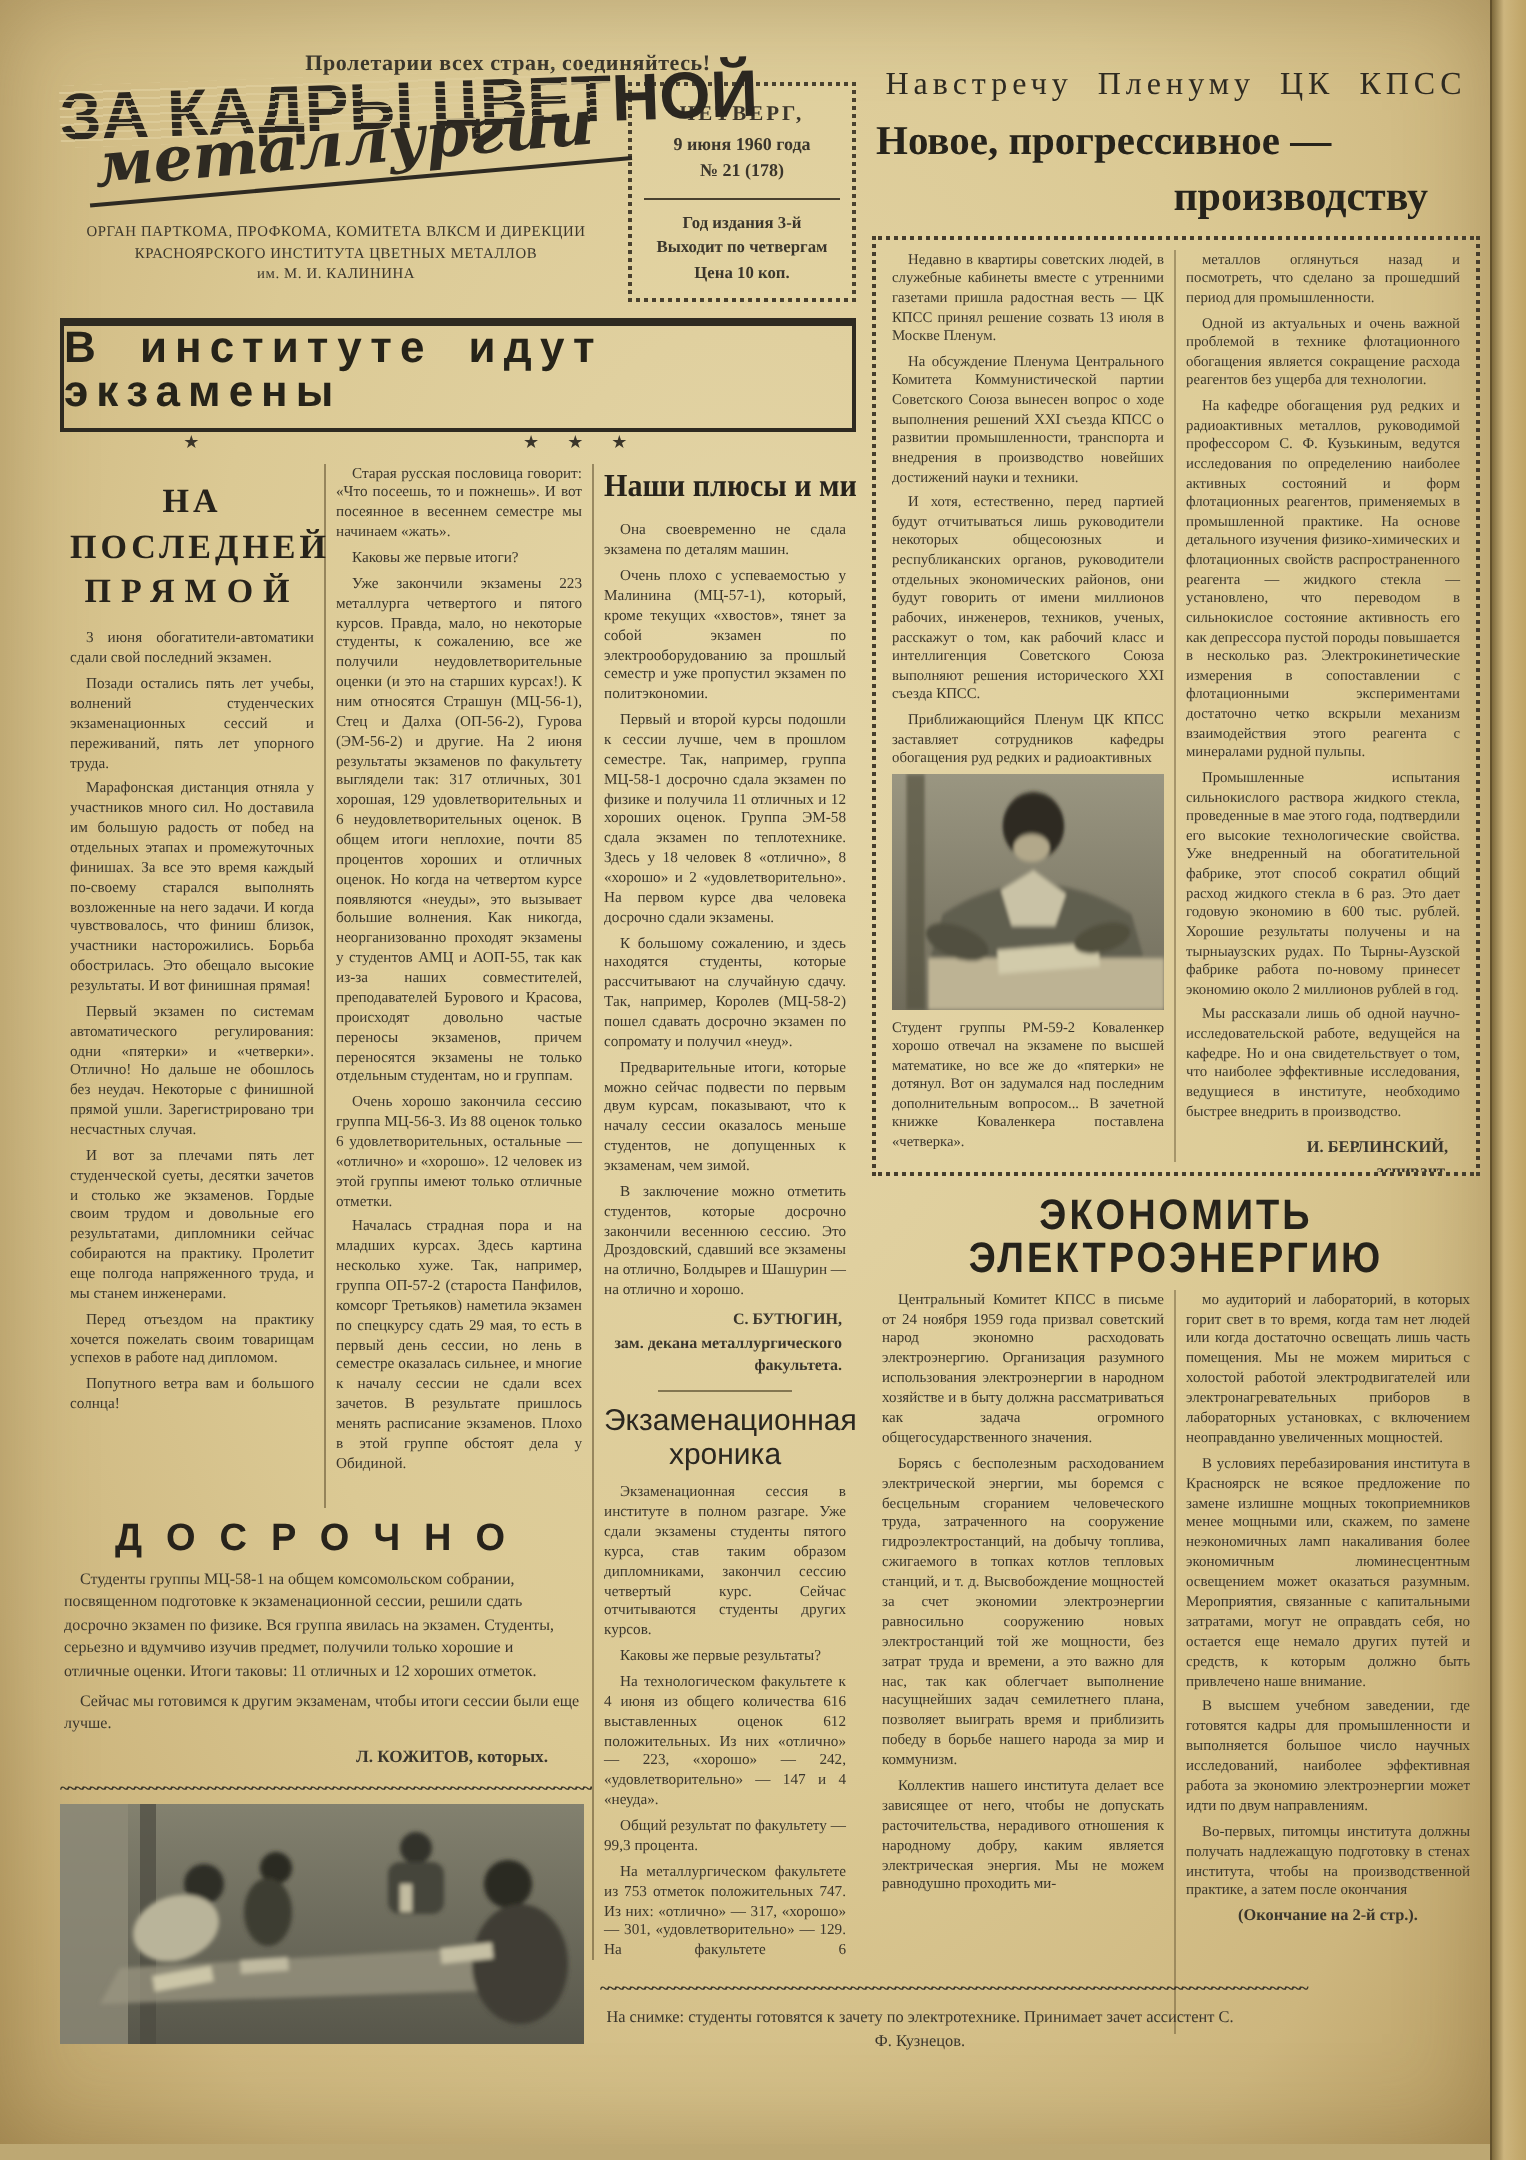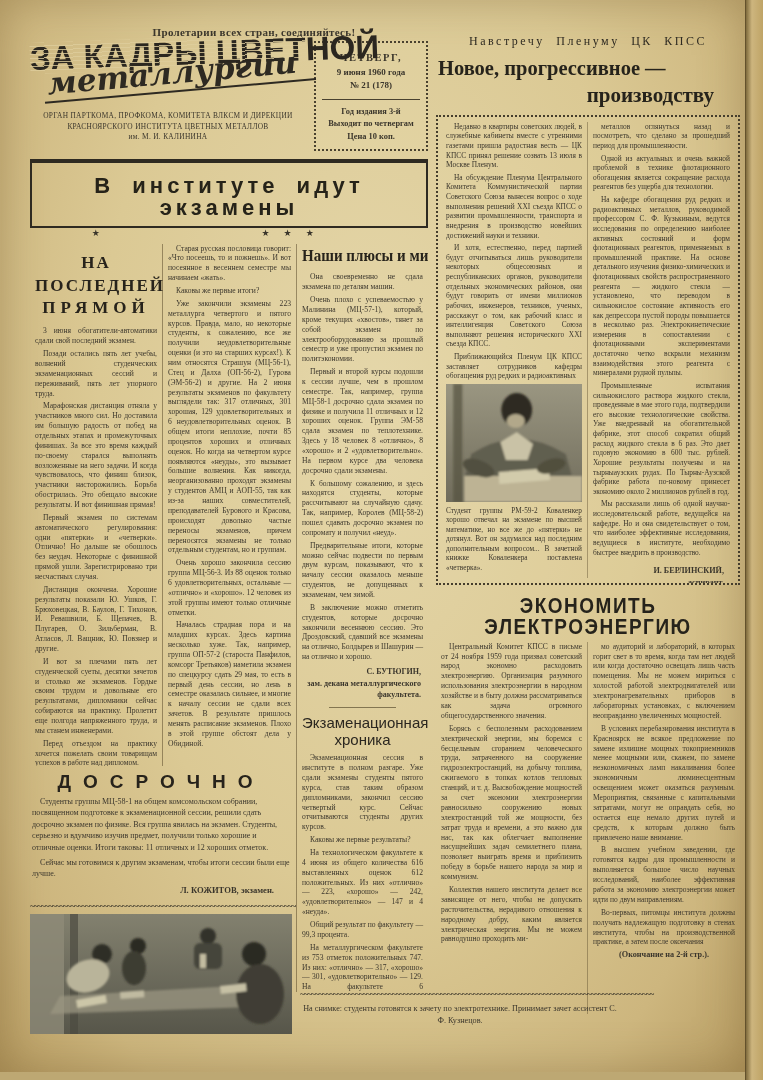--- a/index.html
+++ b/index.html
@@ -30,21 +30,21 @@
           transform:rotate(-5deg) translate(14px,-4px);transform-origin:left;
           border-bottom:2px solid #2e2a22;display:inline-block;padding:0 18px 2px 4px;}
   .organ{font-size:7.4px;font-weight:normal;text-align:center;line-height:1.4;margin-top:2px;letter-spacing:.3px;}
   .info-box{width:104px;flex:none;border:2px dotted #49412f;padding:7px 3px 5px;text-align:center;
             font-size:8.4px;font-weight:bold;line-height:1.5;background:rgba(233,219,172,.25);}
   .info-box .d1{font-size:10.5px;letter-spacing:1.5px;text-align:center;}
   .info-box .d2,.info-box .d3{font-size:9px;}
   .info-divider{border-top:1px solid #49412f;margin:6px 3px;}
 
   
-  .banner{margin-top:8px;border:2px solid #2e2a21;border-top-width:4px;padding:12px 0 7px;text-align:center;
+  .banner{margin-top:8px;border:2px solid #2e2a21;border-top-width:4px;padding:0 0 7px;text-align:left;
           font:800 22px/1 "Liberation Sans",sans-serif;letter-spacing:4px;word-spacing:8px;color:#262319;}
   .stars-row{display:flex;height:16px;font-size:9px;color:#3a352a;}
   .stars-row .s1{width:33%;text-align:center;}
   .stars-row .s3{width:67%;text-align:center;letter-spacing:14px;}
   .s1::before{content:"\2605";}
   .s3::before{content:"\2605 \2605 \2605";}
   .exam-body{display:flex;}
   .left-two{width:266px;flex:none;}
   .two-cols{display:flex;height:522px;overflow:hidden;}
   .col{box-sizing:border-box;padding:0 5px;font-size:7.6px;line-height:1.3;text-align:justify;}
@@ -65,21 +65,21 @@
   .dosrochno-title{font:800 19px/1 "Liberation Sans",sans-serif;text-align:center;letter-spacing:12px;margin:4px 0 5px;color:#27231b;}
   .dosrochno .body-p{font-size:8px;line-height:1.45;}
   .dosrochno .sig{padding-right:14px;font-size:8.6px;}
   .wavy{height:9px;overflow:hidden;white-space:nowrap;color:#393428;font-weight:bold;font-size:9px;
         letter-spacing:-1px;line-height:9px;}
   .wavy::before{content:"~~~~~~~~~~~~~~~~~~~~~~~~~~~~~~~~~~~~~~~~~~~~~~~~~~~~~~~~~~~~~~~~~~~~~~~~~~~~~~~~~~~~~~~~~~~~~~~~";}
   .photo-frame{position:relative;background:#6f6d5f;overflow:hidden;}
   .photo2{width:262px;height:120px;margin-top:3px;}
 
   
-  .kicker{font-size:12px;text-align:center;letter-spacing:2.5px;word-spacing:6px;margin:4px 0 8px;color:#2e2a21;}
+  .kicker{font-size:16px;text-align:center;letter-spacing:2.5px;word-spacing:6px;margin:4px 0 8px;color:#2e2a21;}
   .headline1{font-weight:700;font-size:20.5px;line-height:1.1;padding-left:2px;color:#26231b;}
   .headline2{font-weight:700;font-size:21px;line-height:1.1;text-align:right;padding-right:26px;margin:4px 0 8px;color:#26231b;}
   .dotted-box{border:2px dotted #453d2c;display:flex;box-sizing:border-box;padding:5px 3px;height:470px;overflow:hidden;
               background:rgba(233,219,172,.15);}
   .pcol{width:50%;box-sizing:border-box;padding:0 5px;font-size:7.4px;line-height:1.3;text-align:justify;}
   .pcol-l{border-right:1px solid rgba(80,64,34,.4);}
   .photo1{width:100%;height:118px;margin:2px 0 4px;}
   .photo-cap{font-size:7.3px;line-height:1.3;text-align:justify;}
   .pleno-sig{text-align:right;font-weight:700;font-size:8.2px;line-height:1.5;margin-top:8px;padding-right:6px;}
 
@@ -141,21 +141,20 @@
               <div class="col col1">
                 <div class="art-title">
                   <div>НА ПОСЛЕДНЕЙ</div>
                   <div class="l2">ПРЯМОЙ</div>
                 </div>
                 <div>
                     <p class="body-p">3 июня обогатители-автоматики сдали свой последний экзамен.</p>
                     <p class="body-p">Позади остались пять лет учебы, волнений студенческих экзаменационных сессий и переживаний, пять лет упорного труда.</p>
                     <p class="body-p">Марафонская дистанция отняла у участников много сил. Но доставила им большую радость от побед на отдельных этапах и промежуточных финишах. За все это время каждый по-своему старался выполнять возложенные на него задачи. И когда чувствовалось, что финиш близок, участники насторожились. Борьба обострилась. Это обещало высокие результаты. И вот финишная прямая!</p>
                     <p class="body-p">Первый экзамен по системам автоматического регулирования: одни «пятерки» и «четверки». Отлично! Но дальше не обошлось без неудач. Некоторые с финишной прямой ушли. Зарегистрировано три несчастных случая.</p>
-                    <p class="body-p">Дистанция окончена. Хорошие результаты показали Ю. Ушков, Г. Брюховецкая, В. Баулов, Г. Тихонов, И. Ревашвили, Б. Щепачев, В. Плугарев, О. Зильберман, В. Атласов, Л. Ващник, Ю. Повзнер и другие.</p>
                     <p class="body-p">И вот за плечами пять лет студенческой суеты, десятки зачетов и столько же экзаменов. Гордые своим трудом и довольные его результатами, дипломники сейчас собираются на практику. Пролетит еще полгода напряженного труда, и мы станем инженерами.</p>
                     <p class="body-p">Перед отъездом на практику хочется пожелать своим товарищам успехов в работе над дипломом.</p>
                     <p class="body-p">Попутного ветра вам и большого солнца!</p>
                   </div>
 
               </div>
               <div class="col col2">
                 <div>
                     <p class="body-p">Старая русская пословица говорит: «Что посеешь, то и пожнешь». И вот посеянное в весеннем семестре мы начинаем «жать».</p>
                     <p class="body-p">Каковы же первые итоги?</p>
@@ -164,21 +163,21 @@
                     <p class="body-p">Началась страдная пора и на младших курсах. Здесь картина несколько хуже. Так, например, группа ОП-57-2 (староста Панфилов, комсорг Третьяков) наметила экзамен по спецкурсу сдать 29 мая, то есть в первый день сессии, но лень в семестре оказалась сильнее, и многие к началу сессии не сдали всех зачетов. В результате пришлось менять расписание экзаменов. Плохо в этой группе обстоят дела у Обидиной.</p>
                   </div>
               </div>
             </div>
             <div class="dosrochno">
               <div class="dosrochno-title">ДОСРОЧНО</div>
               <div>
                   <p class="body-p">Студенты группы МЦ-58-1 на общем комсомольском собрании, посвященном подготовке к экзаменационной сессии, решили сдать досрочно экзамен по физике. Вся группа явилась на экзамен. Студенты, серьезно и вдумчиво изучив предмет, получили только хорошие и отличные оценки. Итоги таковы: 11 отличных и 12 хороших отметок.</p>
                   <p class="body-p">Сейчас мы готовимся к другим экзаменам, чтобы итоги сессии были еще лучше.</p>
                 </div>
-              <div class="sig">Л. КОЖИТОВ,  экзамен.</div>
+              <div class="sig">Л. КОЖИТОВ,  которых.</div>
             </div>
             <div class="wavy"></div>
             <div class="photo-frame photo2">
               <svg width="262" height="120" viewBox="0 0 262 120">
                 <defs>
                   <linearGradient id="pg2" x1="0" y1="0" x2="0" y2="1">
                     <stop offset="0" stop-color="#83816f"></stop>
                       <stop offset="1" stop-color="#57564a"></stop>
                   </linearGradient>
                   <filter id="bl2">

